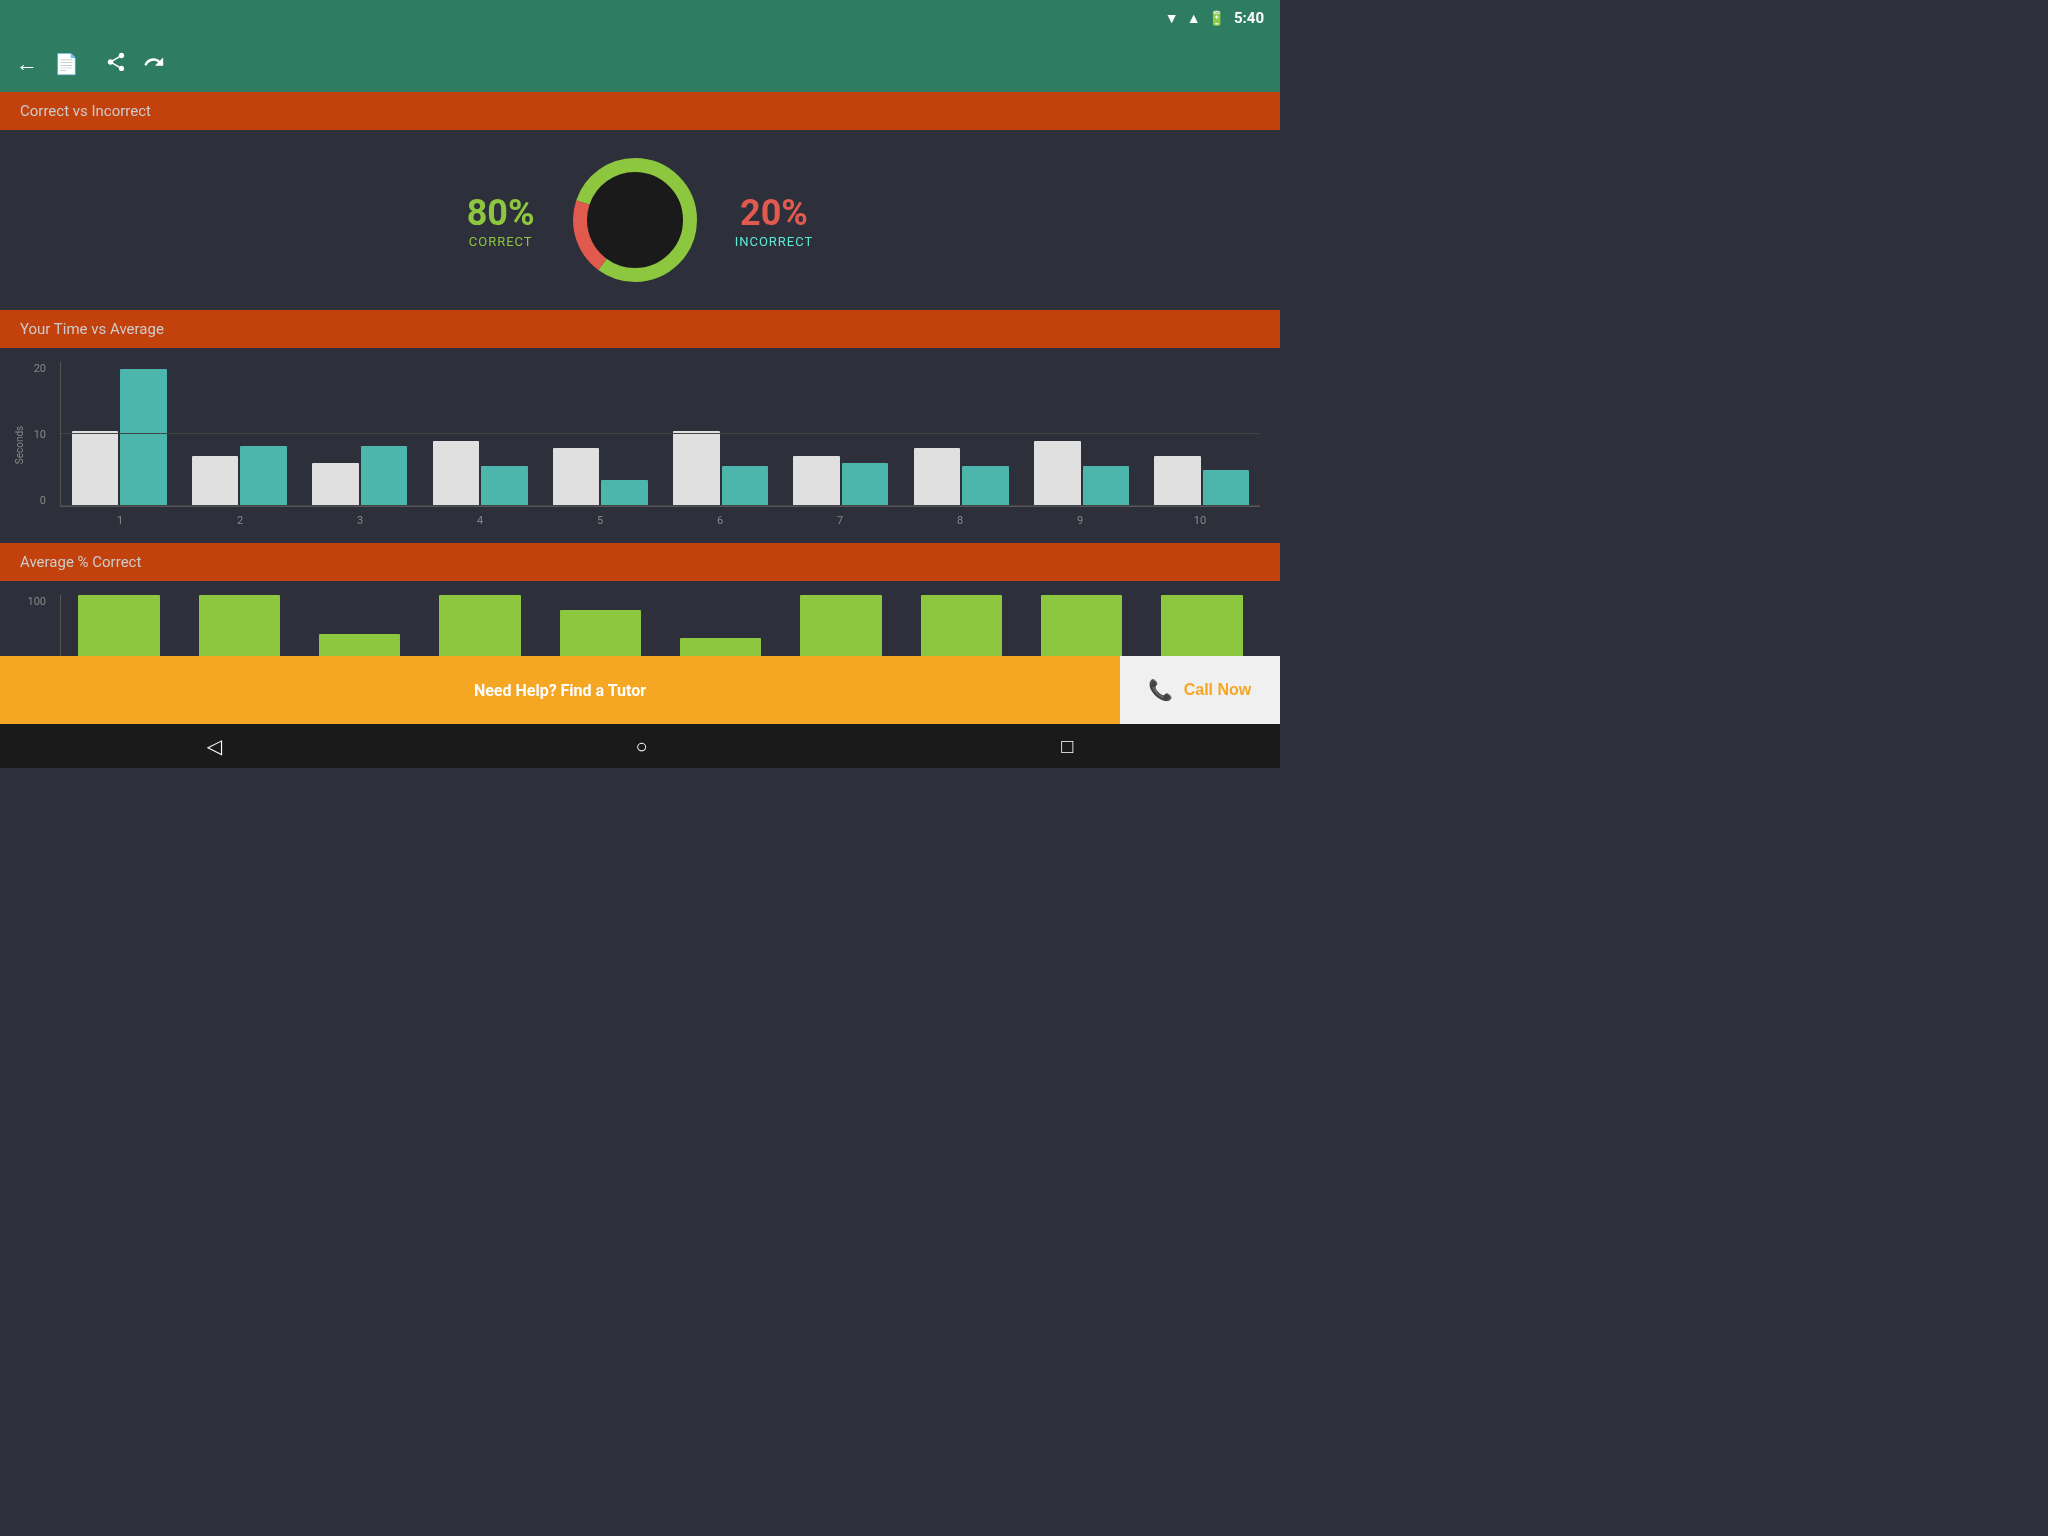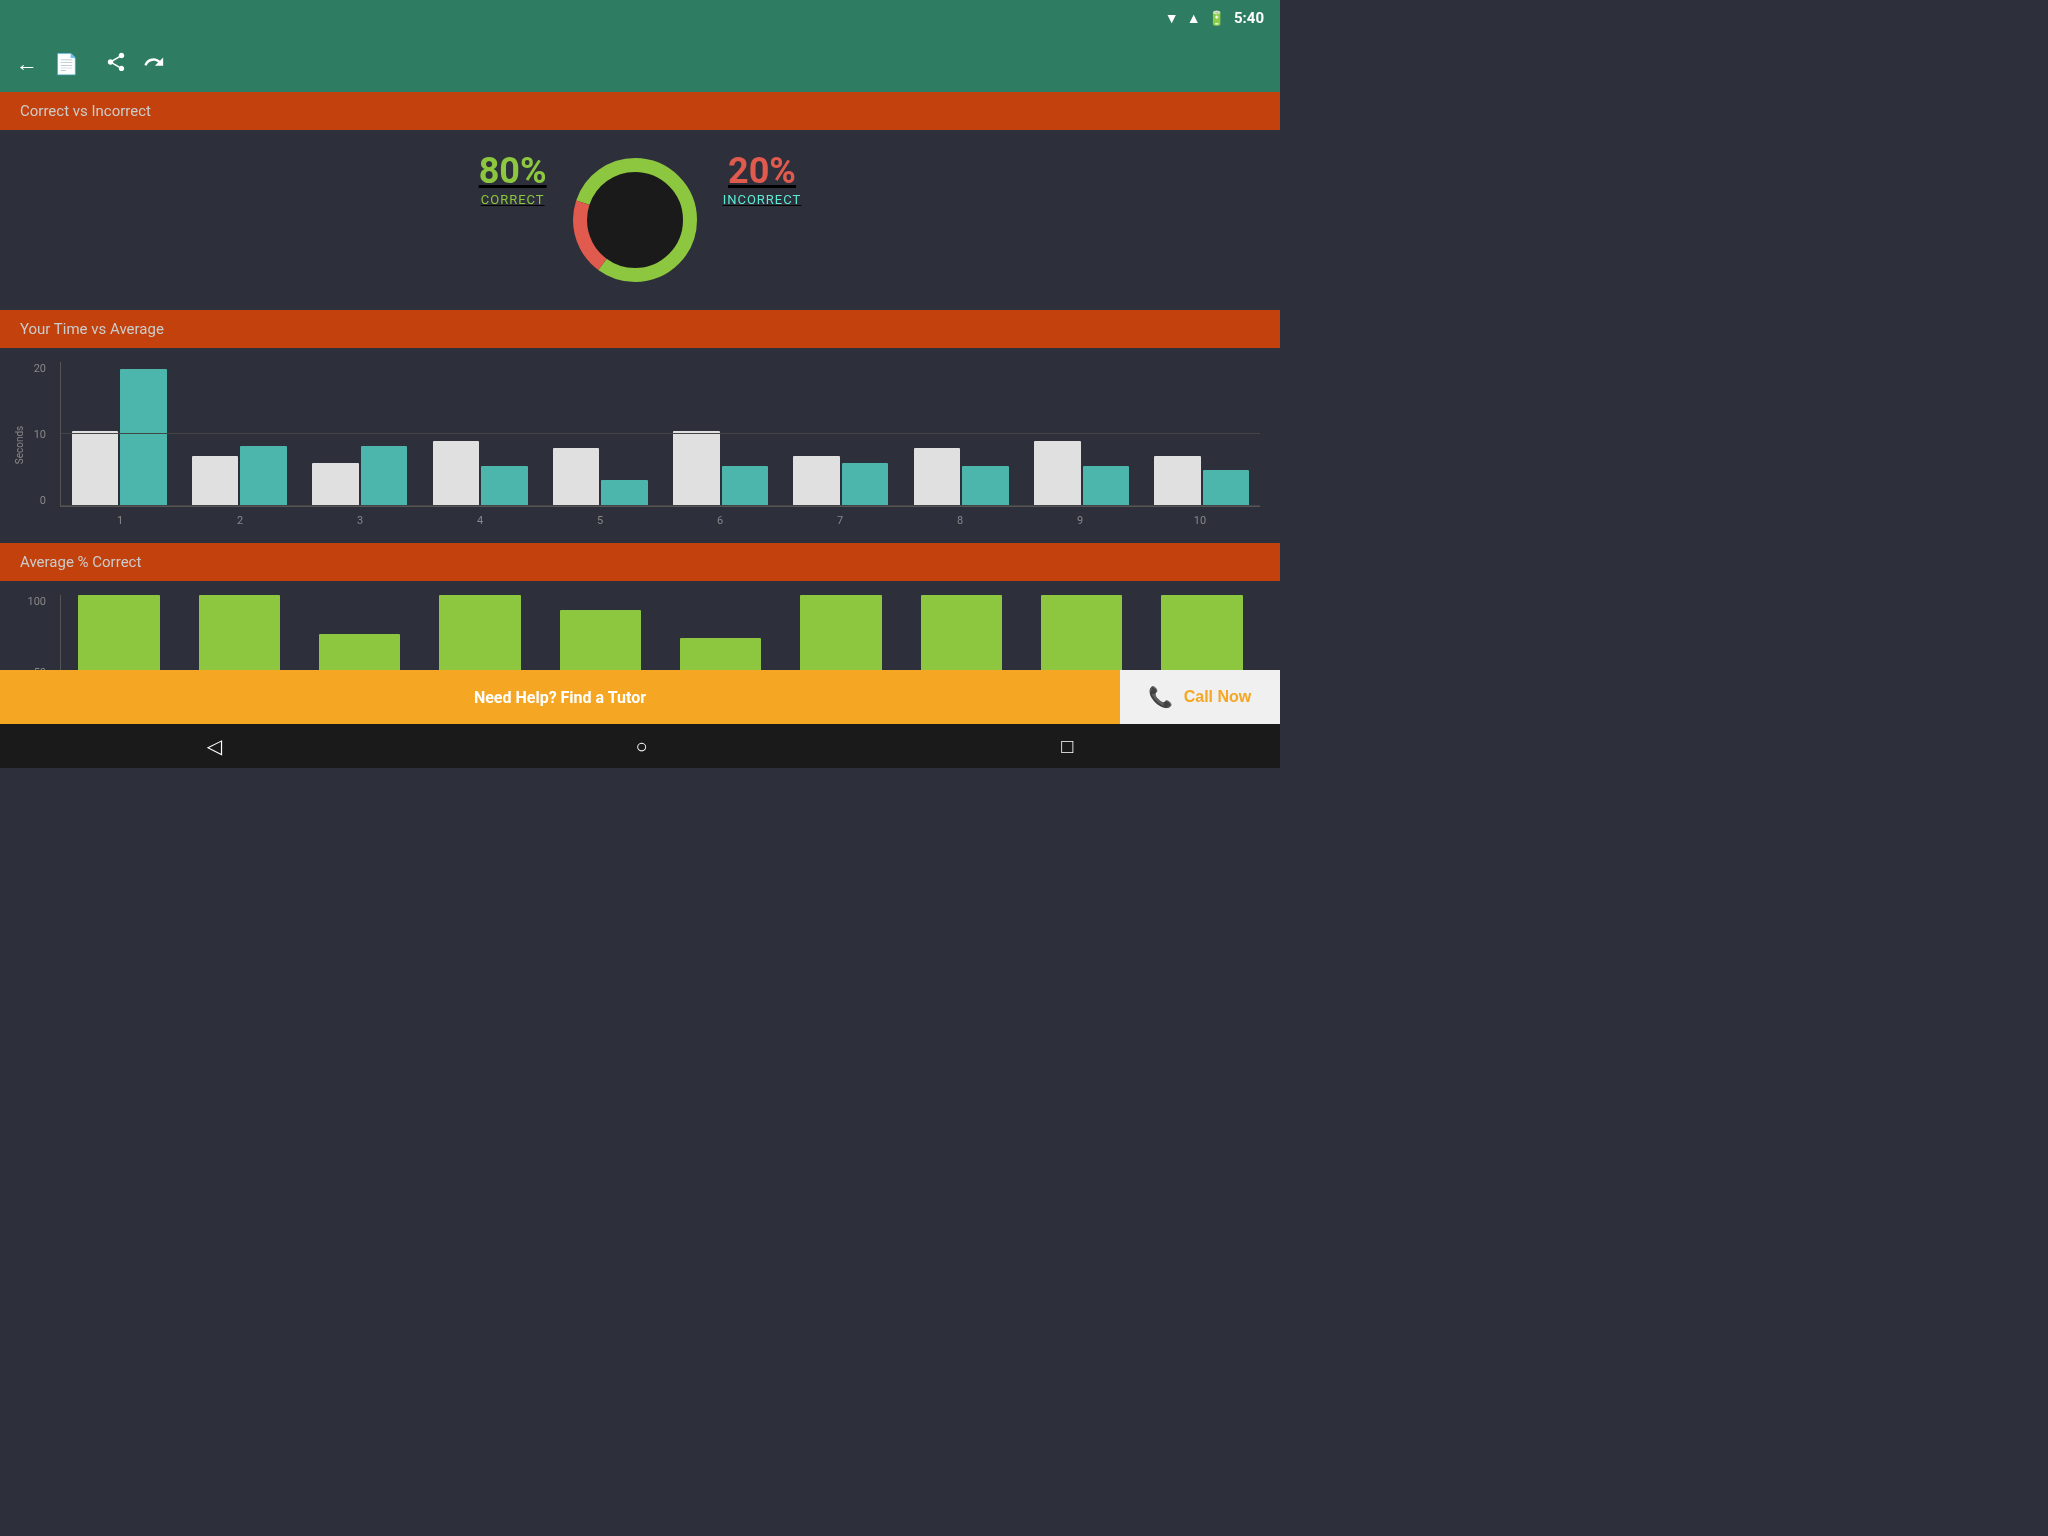--- a/index.html
+++ b/index.html
@@ -81,22 +81,22 @@
     #donut-section {
       background: #2d2f3a;
       padding: 20px 0;
       display: flex;
       justify-content: center;
       align-items: center;
       height: 180px;
     }
     .donut-container {
       display: flex;
-      gap: 18px;
-      text-decoration: underline;
+      align-items: center;
+      gap: 30px;
     }
     .correct-label {
       text-align: center;
     }
     .correct-label .pct {
       color: #8dc63f;
       font-size: 36px;
       font-weight: bold;
     }
     .correct-label .word {
@@ -215,21 +215,21 @@
       color: #888;
       font-size: 11px;
     }
 
     
     #bottom-banner {
       position: absolute;
       bottom: 44px;
       left: 0;
       right: 0;
-      height: 54px;
+      height: 68px;
       background: #f5a623;
       display: flex;
       align-items: center;
     }
     #find-tutor-text {
       flex: 1;
       text-align: center;
       color: white;
       font-size: 16px;
       font-weight: bold;

